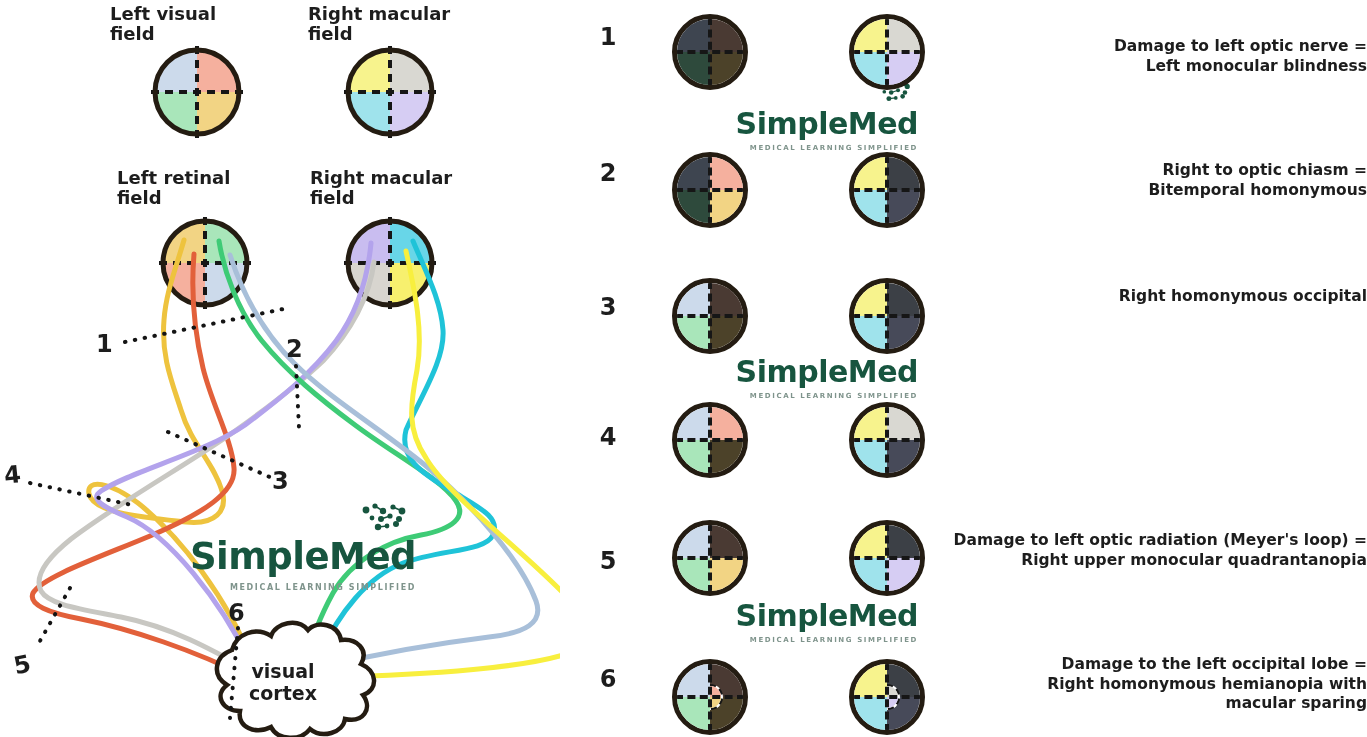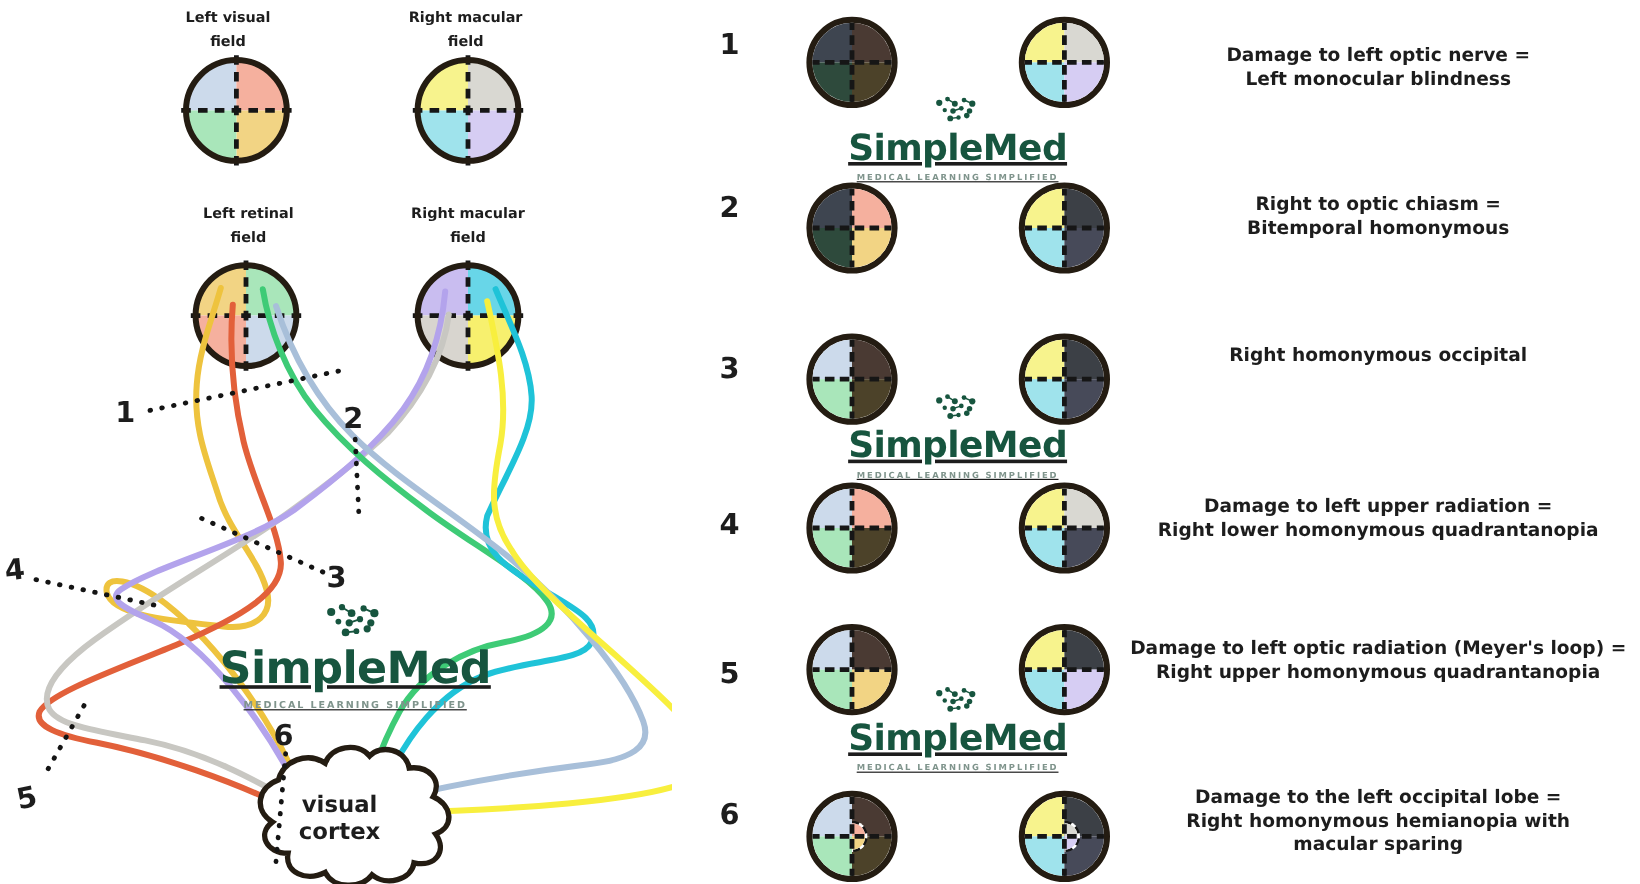--- a/index.html
+++ b/index.html
@@ -1,34 +1,34 @@
 <!DOCTYPE html>
 <html><head>
 <meta charset="utf-8">
 <style>
   html,body{margin:0;padding:0;background:#ffffff;}
   #app{position:relative;width:1367px;height:737px;background:#fff;overflow:hidden;
        font-family:"DejaVu Sans",sans-serif;color:#1d1d1d;}
   svg{position:absolute;left:0;top:0;}
-  .lbl{position:absolute;text-align:center;font-weight:600;font-size:12px;line-height:20px;}
+  .lbl{position:absolute;font-weight:600;font-size:18px;line-height:20px;}
   .num{position:absolute;font-weight:700;font-size:24px;line-height:26px;}
-  .row-text{position:absolute;left:930px;width:437px;text-align:center;
+  .row-text{position:absolute;left:930px;width:437px;text-align:right;
             font-weight:600;font-size:15.5px;line-height:19.5px;}
   
   .eye{position:absolute;width:76px;height:76px;border:5px solid #241c12;border-radius:50%;
        overflow:hidden;background:#fff;box-sizing:border-box;}
   .q{position:absolute;width:33px;height:33px;}
   .q.tl{left:0;top:0}.q.tr{right:0;top:0}.q.bl{left:0;bottom:0}.q.br{right:0;bottom:0}
   .ch{position:absolute;left:-2px;right:-2px;top:31px;height:0;border-top:4px dashed #161616;z-index:3;}
   .cv{position:absolute;top:-2px;bottom:-2px;left:31px;width:0;border-left:4px dashed #161616;z-index:3;}
   .spare{position:absolute;left:33px;top:20px;width:13px;height:26px;border-radius:0 13px 13px 0;
          overflow:hidden;border:2px dashed #161616;border-left:none;box-sizing:border-box;z-index:2;background:#fff;}
   .spare>div{height:50%;}
   
-  .logo{position:absolute;text-align:center;text-decoration:underline;}
+  .logo{position:absolute;text-align:right;}
   .logo .word{font-weight:700;color:#17553f;letter-spacing:-0.5px;line-height:1.05;}
   .logo .tag{color:#7f948c;letter-spacing:1.6px;font-weight:600;}
   .logo-left .word{font-size:37px;}
   .logo-left .tag{font-size:8px;margin-top:6px;}
   .logo-sm .word{font-size:30px;}
   .logo-sm .tag{font-size:7px;margin-top:4px;}
   .cortex-lbl{position:absolute;left:233px;top:660px;width:100px;text-align:center;
               font-weight:600;font-size:19px;line-height:22px;}
 </style>
 </head>
@@ -126,21 +126,21 @@
   </svg>
 
   <div class="lbl" style="left:110px;top:4px;width:160px">
     <div>Left visual</div>
     <div>field</div>
   </div>
   <div class="lbl" style="left:308px;top:4px;width:160px">
     <div>Right macular</div>
     <div>field</div>
   </div>
-  <div class="lbl" style="left:127px;top:168px;width:160px">
+  <div class="lbl" style="left:117px;top:168px;width:160px">
     <div>Left retinal</div>
     <div>field</div>
   </div>
   <div class="lbl" style="left:310px;top:168px;width:160px">
     <div>Right macular</div>
     <div>field</div>
   </div>
 
   <div class="num" style="left:96px;top:331px">1</div>
   <div class="num" style="left:286px;top:336px">2</div>
@@ -259,45 +259,41 @@
     <div class="cv"></div>
   </div>
   <div class="eye" style="left:849px;top:402px">
     <div class="q tl" style="background-color: rgb(247, 243, 141);"></div>
     <div class="q tr" style="background-color: rgb(217, 216, 210);"></div>
     <div class="q bl" style="background-color: rgb(159, 227, 236);"></div>
     <div class="q br" style="background-color: rgb(71, 74, 89);"></div>
     <div class="ch"></div>
     <div class="cv"></div>
   </div>
-  <div class="row-text" style="top:413px">
-    <div>Damage to left upper radiation =</div>
-    <div>Right lower homonymous quadrantanopia</div>
-  </div>
 
   <div class="num" style="left:590px;top:548px;width:36px;text-align:center">5</div>
   <div class="eye" style="left:672px;top:520px">
     <div class="q tl" style="background-color: rgb(204, 218, 235);"></div>
     <div class="q tr" style="background-color: rgb(74, 58, 51);"></div>
     <div class="q bl" style="background-color: rgb(169, 230, 186);"></div>
     <div class="q br" style="background-color: rgb(242, 212, 132);"></div>
     <div class="ch"></div>
     <div class="cv"></div>
   </div>
   <div class="eye" style="left:849px;top:520px">
     <div class="q tl" style="background-color: rgb(247, 243, 141);"></div>
     <div class="q tr" style="background-color: rgb(60, 64, 70);"></div>
     <div class="q bl" style="background-color: rgb(159, 227, 236);"></div>
     <div class="q br" style="background-color: rgb(214, 205, 243);"></div>
     <div class="ch"></div>
     <div class="cv"></div>
   </div>
   <div class="row-text" style="top:531px">
     <div>Damage to left optic radiation (Meyer's loop) =</div>
-    <div>Right upper homonymous quadrantanopia</div>
+    <div>Right upper monocular quadrantanopia</div>
   </div>
 
   <div class="num" style="left:590px;top:666px;width:36px;text-align:center">6</div>
   <div class="eye" style="left:672px;top:659px">
     <div class="q tl" style="background-color: rgb(204, 218, 235);"></div>
     <div class="q tr" style="background-color: rgb(74, 58, 51);"></div>
     <div class="q bl" style="background-color: rgb(169, 230, 186);"></div>
     <div class="q br" style="background-color: rgb(76, 66, 41);"></div>
     <div class="spare">
       <div style="background-color: rgb(245, 176, 158);"></div>

